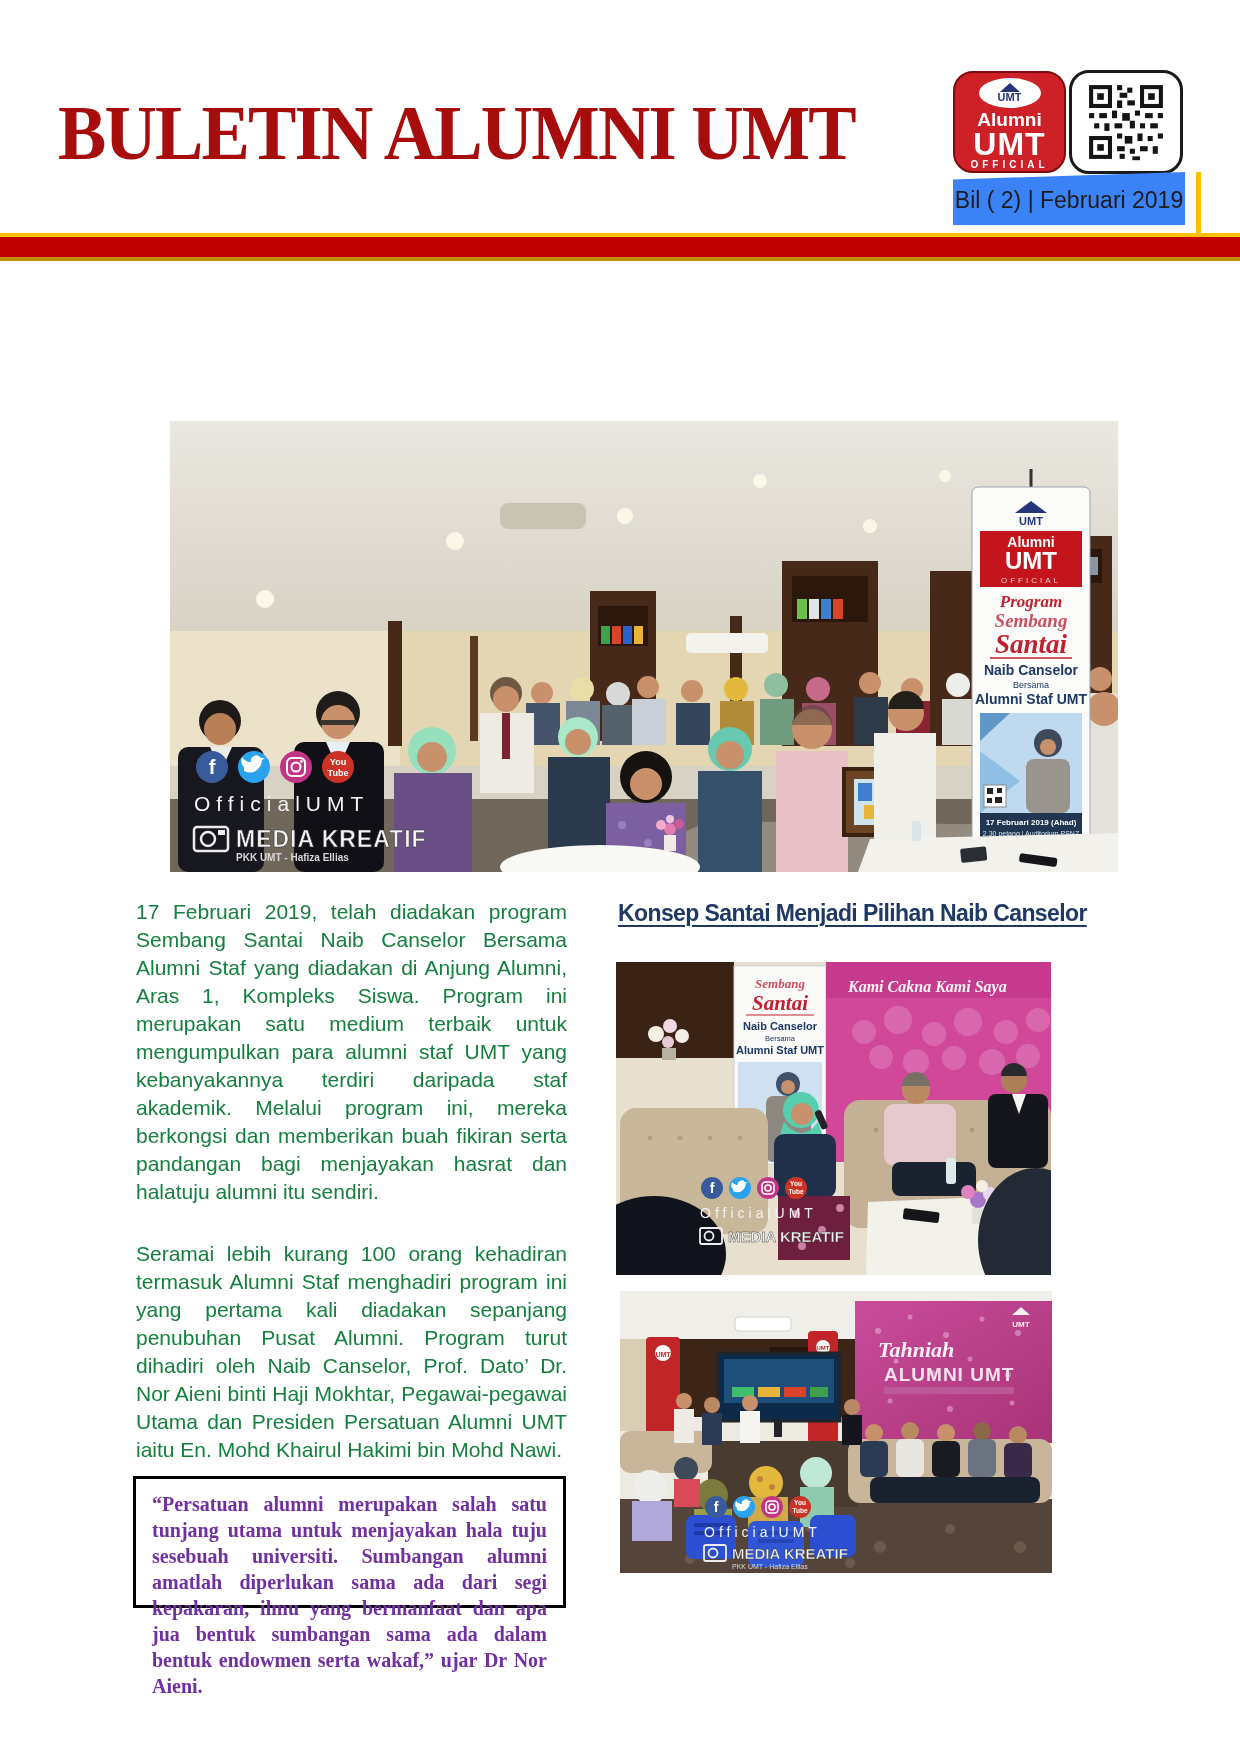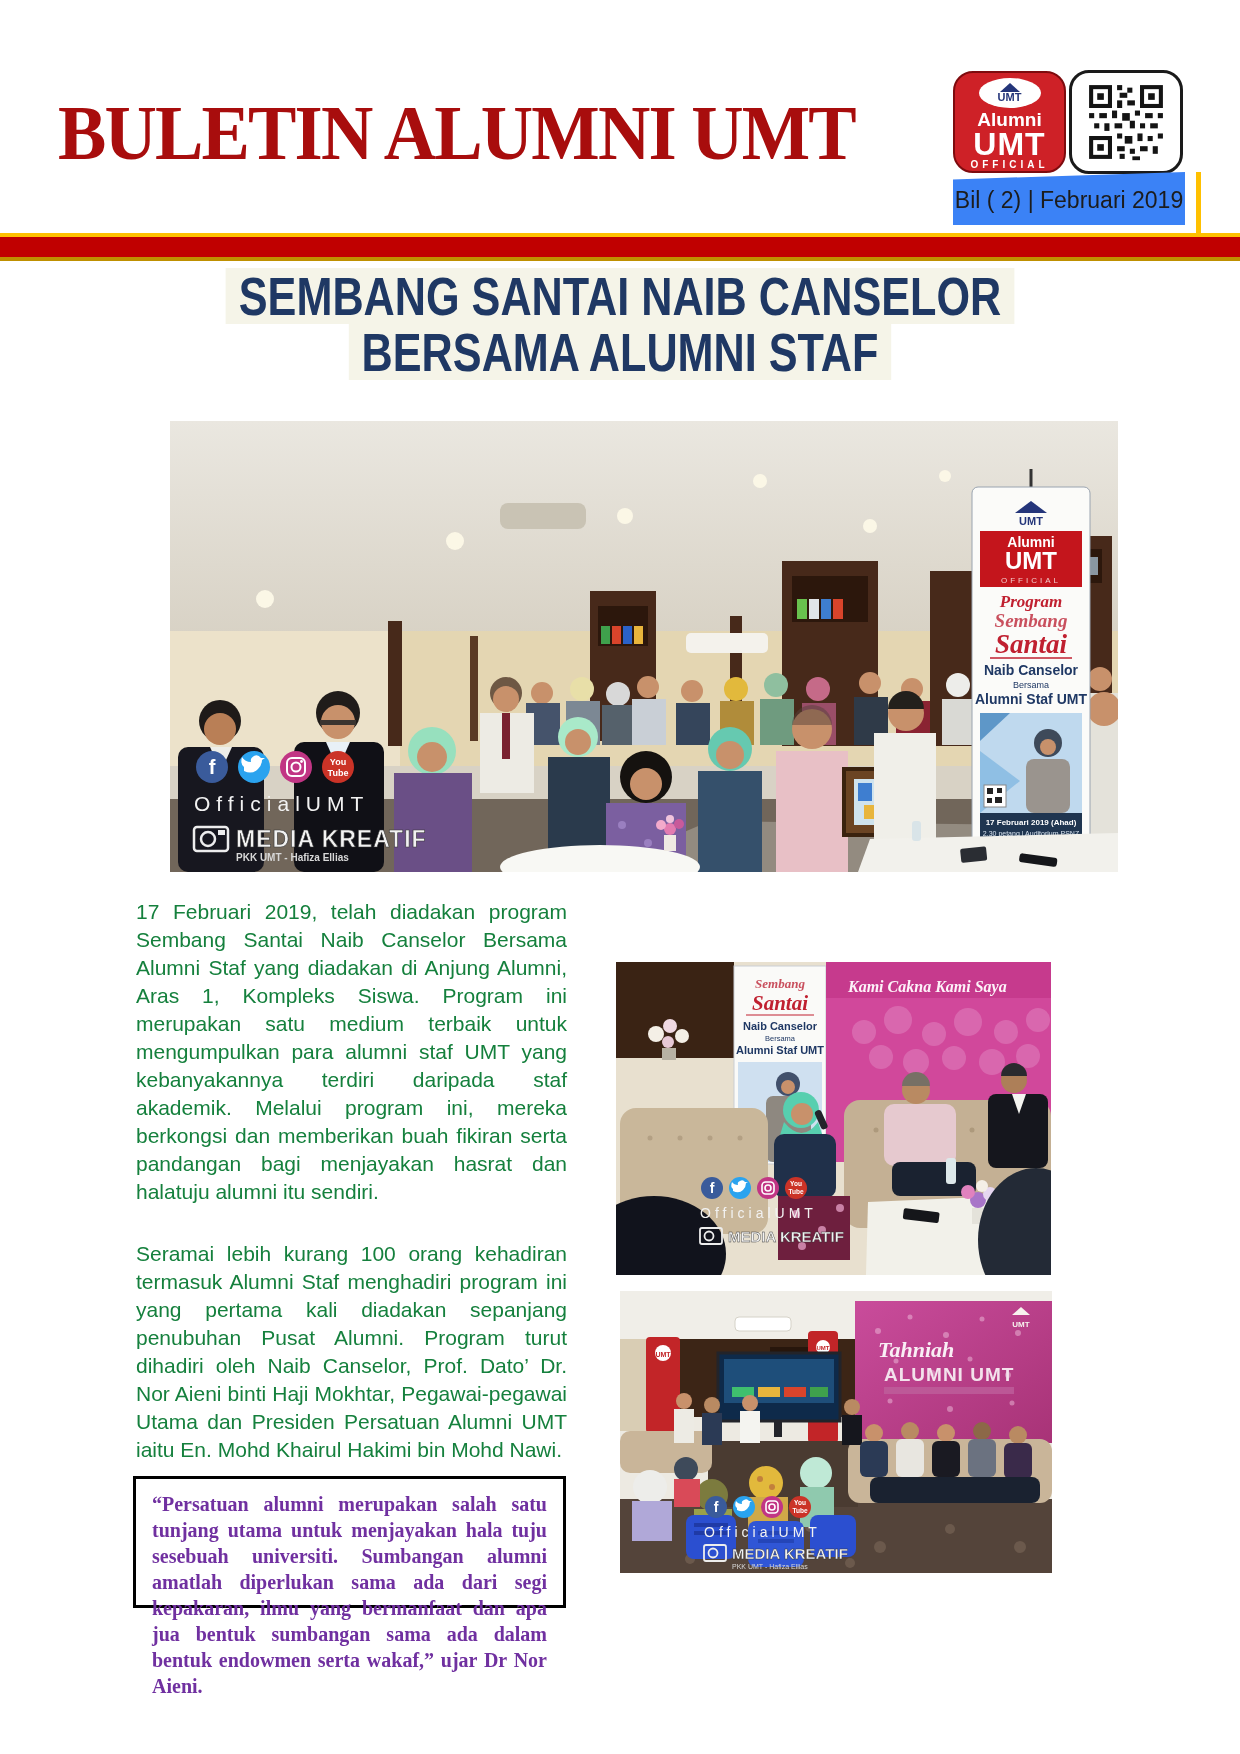--- a/index.html
+++ b/index.html
@@ -119,24 +119,20 @@
       </g>
     </svg>
   </div>
 
   <div class="abs issue-badge">
     <span>Bil ( 2) | Februari 2019</span>
   </div>
   <div class="abs gold-tick"></div>
   <div class="abs red-bar"></div>
 
-  <div class="abs headline">
-    <div class="hl-line"><span>SEMBANG SANTAI NAIB CANSELOR</span></div>
-    <div class="hl-line"><span>BERSAMA ALUMNI STAF</span></div>
-  </div>
 
   <svg class="abs" style="left:170px;top:421px;" width="948" height="451" viewBox="0 0 948 451" role="img">
     <defs>
       <linearGradient id="ceilM" x1="0" y1="0" x2="0" y2="1">
         <stop offset="0" stop-color="#EAE7E0"></stop>
           <stop offset="1" stop-color="#D8D2C5"></stop>
       </linearGradient>
     </defs>
     <rect width="948" height="451" fill="#D8D2C5"></rect>
     <rect width="948" height="215" fill="url(#ceilM)"></rect>
@@ -356,20 +352,21 @@
 
   <div class="abs article-col">
     <p>17 Februari 2019, telah diadakan program Sembang Santai Naib Canselor Bersama Alumni Staf yang diadakan di Anjung Alumni, Aras 1, Kompleks Siswa. Program ini merupakan satu medium terbaik untuk mengumpulkan para alumni staf UMT yang kebanyakannya terdiri daripada staf akademik. Melalui program ini, mereka berkongsi dan memberikan buah fikiran serta pandangan bagi menjayakan hasrat dan halatuju alumni itu sendiri.</p>
     <p>Seramai lebih kurang 100 orang kehadiran termasuk Alumni Staf menghadiri program ini yang pertama kali diadakan sepanjang penubuhan Pusat Alumni. Program turut dihadiri oleh Naib Canselor, Prof. Dato’ Dr. Nor Aieni binti Haji Mokhtar, Pegawai-pegawai Utama dan Presiden Persatuan Alumni UMT iaitu En. Mohd Khairul Hakimi bin Mohd Nawi.</p>
   </div>
 
   <div class="abs quote-box">
     <p>“Persatuan alumni merupakan salah satu tunjang utama untuk menjayakan hala tuju sesebuah universiti. Sumbangan alumni amatlah diperlukan sama ada dari segi kepakaran, ilmu yang bermanfaat dan apa jua bentuk sumbangan sama ada dalam bentuk endowmen serta wakaf,” ujar Dr Nor Aieni.</p>
   </div>
 
+  <div class="abs right-heading">Konsep Santai Menjadi Pilihan Naib Canselor</div>
 
   <svg class="abs" style="left:616px;top:962px;" width="435" height="313" viewBox="0 0 435 313" role="img">
     <rect width="435" height="313" fill="#E8E0CF"></rect>
     <rect x="0" y="0" width="118" height="96" fill="#3A2314"></rect>
     <g>
       <circle cx="40" cy="72" r="8" fill="#F4EFE6"></circle>
         <circle cx="54" cy="64" r="7" fill="#F0D9E2"></circle>
       <circle cx="66" cy="74" r="7" fill="#F4EFE6"></circle>
         <circle cx="52" cy="80" r="6" fill="#E8C9D6"></circle>
       <rect x="46" y="86" width="14" height="12" fill="#B8B2A4"></rect>

